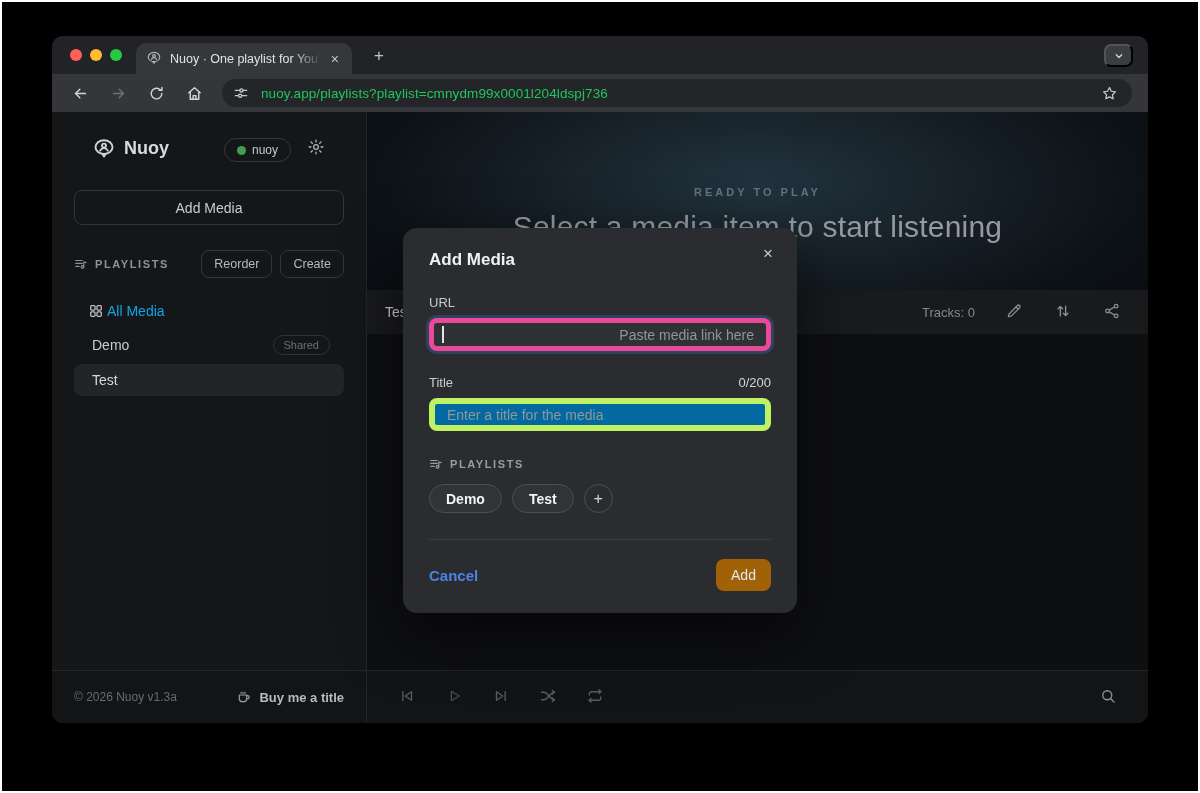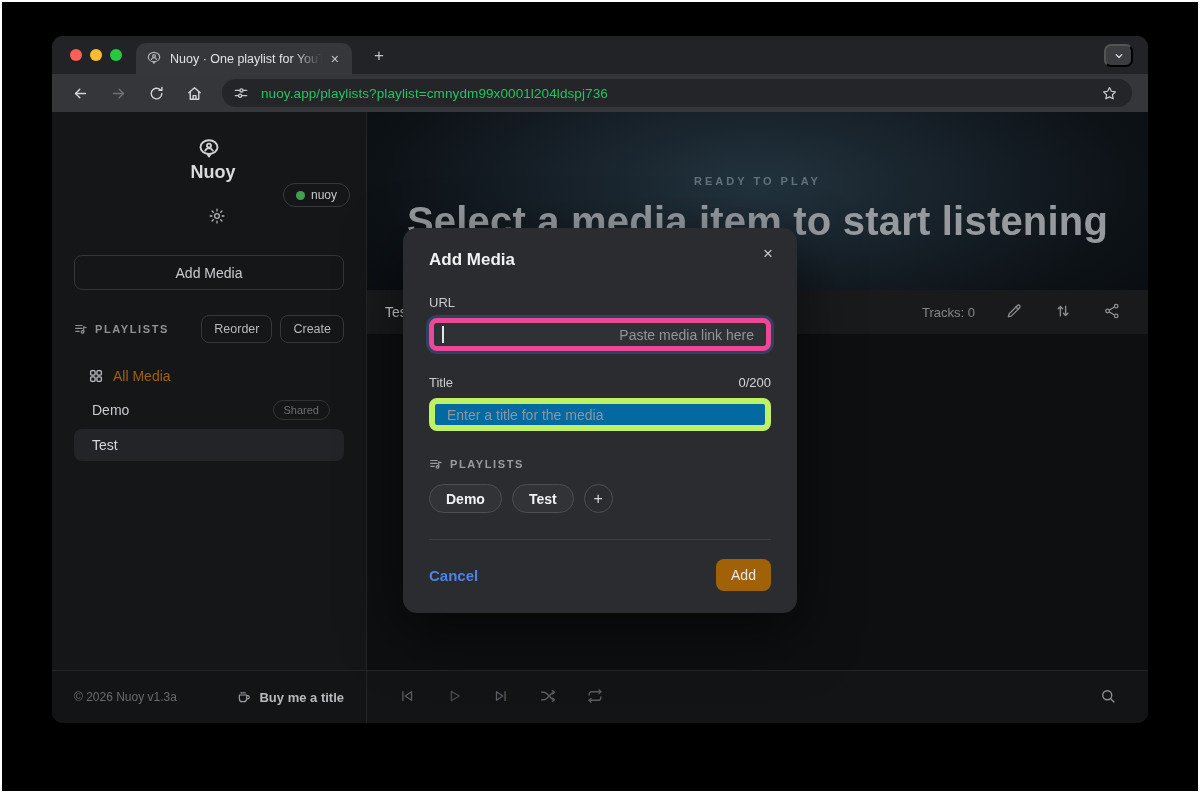--- a/index.html
+++ b/index.html
@@ -30,45 +30,45 @@
   .siteinfo { width:22px; height:22px; border:none; background:none; display:flex; align-items:center; justify-content:center; color:#c4c6c9; cursor:pointer; flex:none; }
   .url-text { flex:1; margin-left:9px; font-size:13.5px; color:#22c55e; letter-spacing:.1px; white-space:nowrap; overflow:hidden; }
   .starbtn { background:none; border:none; color:#c9cbce; width:22px; height:22px; display:flex; align-items:center; justify-content:center; cursor:pointer; flex:none; }
 
   
   .app { position:relative; height:611px; display:flex; flex-direction:column; background:#0e0f11; }
   .app-main { flex:1; display:flex; min-height:0; }
 
   
   .sidebar { width:315px; flex:none; background:#151618; border-right:1px solid #242528; padding-top:26px; }
-  .sb-header { display:flex; align-items:center; padding:0 16px;flex-direction:column; }
+  .sb-header { display:flex; align-items:flex-start; padding:0 40px; }
   .logo-icon { width:24px; height:24px; color:#cfd1d3; flex:none; }
   .app-name { font-size:18px; font-weight:700; color:#d9dadc; margin-left:8px; }
   .user-badge { margin-left:auto; display:flex; align-items:center; gap:6px; border:1px solid #38393d; border-radius:13px; padding:4px 12px; cursor:pointer; background:none; }
   .online-dot { width:9px; height:9px; border-radius:50%; background:#3fa052; }
   .user-badge span { font-size:12px; color:#c6c8ca; }
   .gearbtn { margin-left:15px; background:none; border:none; color:#b3b5b8; width:20px; height:20px; cursor:pointer; }
   .add-media-btn { display:block; margin:28px 22px 0; width:calc(100% - 44px); height:35px; background:none; border:1px solid #333539; border-radius:8px; color:#c9cbce; font-size:14px; cursor:pointer; font-family:inherit; }
   .pl-header-row { display:flex; align-items:center; margin:25px 22px 0; }
   .pl-header { display:flex; align-items:center; gap:7px; color:#8f9194; font-size:11px; font-weight:700; letter-spacing:1.6px; }
   .pl-header svg { width:14px; height:14px; }
   .pl-actions { margin-left:auto; display:flex; gap:8px; }
   .pill-btn { background:none; border:1px solid #35373b; border-radius:8px; height:28px; padding:0 12px; color:#b7b9bc; font-size:12.5px; cursor:pointer; font-family:inherit; }
   .pl-list { margin:16px 22px 0; }
   .pl-item { display:flex; align-items:center; height:34px; border-radius:8px; padding:0 14px 0 18px; font-size:14px; color:#c9cbce; cursor:pointer; }
-  .pl-item.with-icon { padding-left:14px; gap:9px; color:#a16207; }
+  .pl-item.with-icon { padding-left:14px; gap:3px; color:#0ea5e9; }
   .pl-item.with-icon svg { width:16px; height:16px; color:#c0c2c5; }
   .pl-item.selected { background:#232427; color:#d6d8da; height:32px; margin-top:2px; }
   .shared-badge { margin-left:auto; font-size:11px; color:#6c6f73; border:1px solid #303236; border-radius:11px; padding:3px 10px; }
 
   
   .main { flex:1; display:flex; flex-direction:column; min-width:0; }
   .hero { height:178px; flex:none; background:radial-gradient(ellipse 480px 190px at 50% 40%, #22333e 0%, #172129 42%, #0d1217 78%, #0a0e12 100%); display:flex; flex-direction:column; align-items:center; justify-content:flex-end; padding-bottom:46px; }
   .hero-eyebrow { font-size:11px; font-weight:700; letter-spacing:3px; color:#64727c; }
-  .hero-title { margin-top:12px; font-size:40px; font-weight:700; color:#969a9e; letter-spacing:.2px; }
+  .hero-title { margin-top:12px; font-size:30px; font-weight:400; color:#969a9e; letter-spacing:.2px; }
   .playlist-bar { height:44px; flex:none; background:#191a1c; display:flex; align-items:center; padding:0 26px 0 18px; }
   .pb-title { font-size:14px; color:#cfd1d3; }
   .pb-right { margin-left:auto; display:flex; align-items:center; gap:29px; }
   .pb-tracks { font-size:13px; color:#84878b; }
   .iconbtn { background:none; border:none; color:#8b8e92; width:20px; height:20px; padding:0; cursor:pointer; }
   .iconbtn svg { width:18px; height:18px; }
   .content { flex:1; background:#0e0f11; }
 
   
   .app-footer { height:53px; flex:none; border-top:1px solid #242528; display:flex; background:#131416; }

